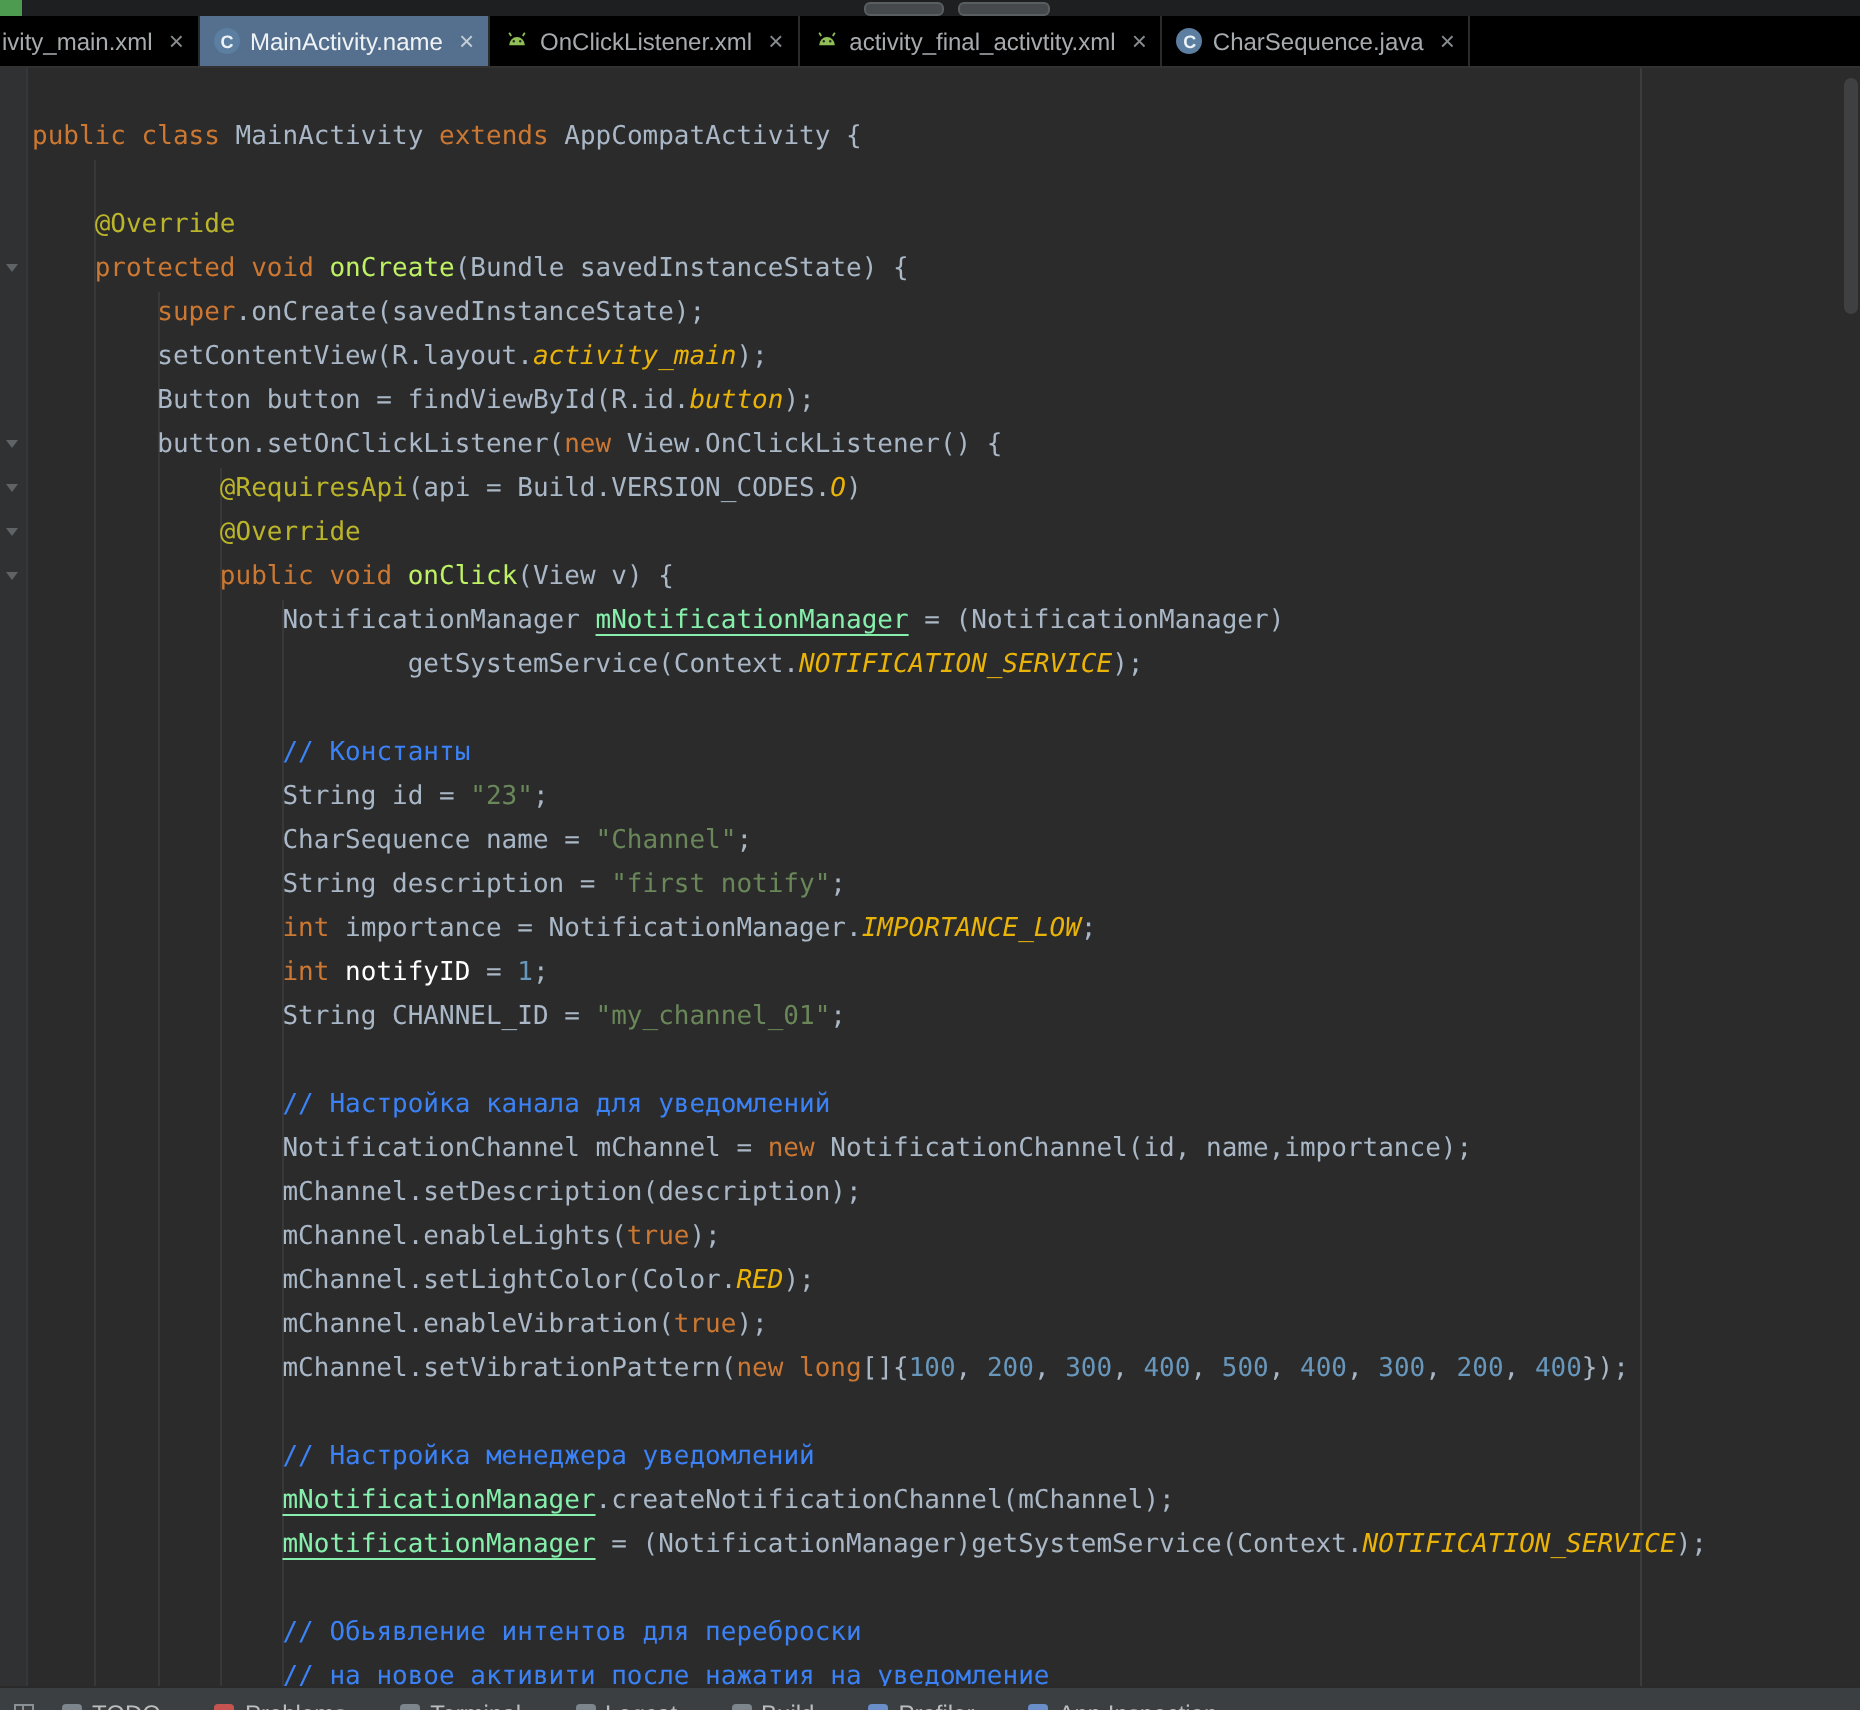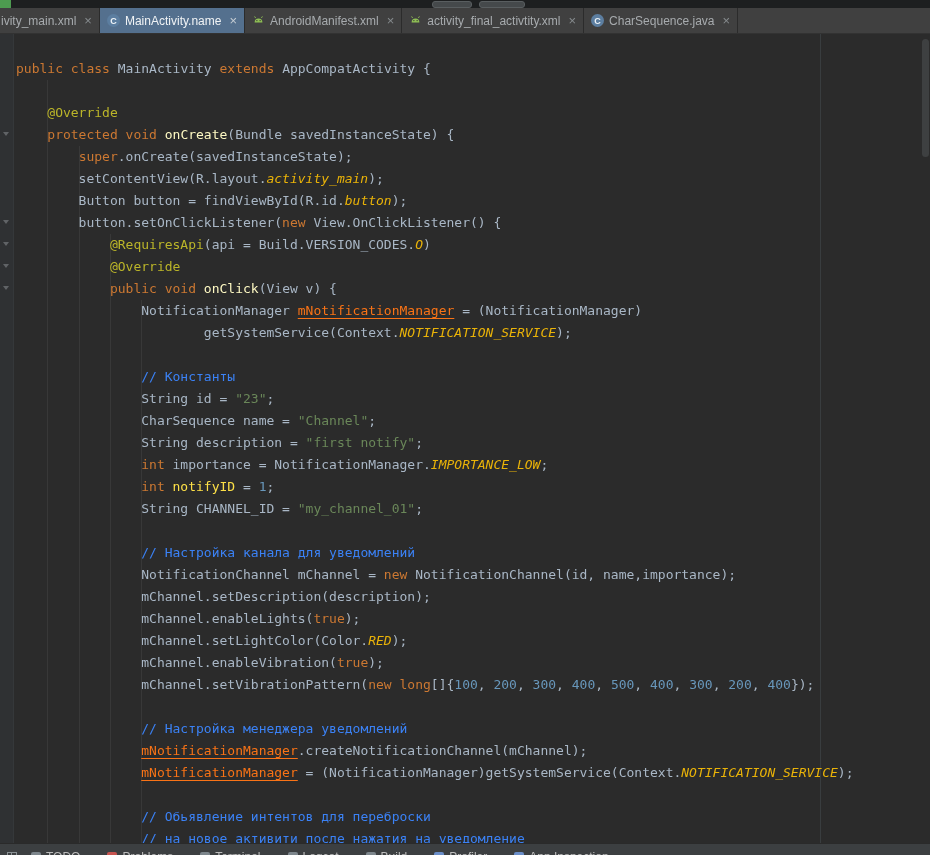--- a/index.html
+++ b/index.html
@@ -8,49 +8,49 @@
     background:#2b2b2b;font-family:"Liberation Sans",sans-serif;
     -webkit-font-smoothing:antialiased;
   }
   
   .topstrip{position:absolute;top:0;left:0;width:930px;height:8px;background:#1d1f20;}
   .proj-green{position:absolute;top:0;left:0;width:11px;height:8px;background:#4d9b50;}
   .pill{position:absolute;top:1px;height:7px;background:#45494b;border-radius:3px;border:1px solid #595e60;box-sizing:border-box;}
   .pill.p1{left:432px;width:40px;}
   .pill.p2{left:479px;width:46px;}
   
-  .tabbar{position:absolute;top:8px;left:0;width:930px;height:26px;background:#404040;
+  .tabbar{position:absolute;top:8px;left:0;width:930px;height:26px;background:#000000;
     display:flex;align-items:stretch;border-bottom:1px solid #323232;box-sizing:border-box;}
   .tab{display:flex;align-items:center;gap:5px;padding:0 7px;border-right:1px solid #2b2b2b;
     color:#a7abae;font-size:12px;white-space:nowrap;cursor:default;}
   .tab.active{background:#54708e;color:#f0f3f5;}
   .tab .tclose{color:#868b8e;font-size:13px;line-height:13px;margin-left:3px;}
   .tab.active .tclose{color:#c5cdd4;}
   .cicon{width:13px;height:13px;border-radius:50%;background:#5c7ea0;color:#eef3f7;
     font-size:9px;font-weight:bold;display:flex;align-items:center;justify-content:center;flex:0 0 auto;}
   .aicon{width:13px;height:13px;display:flex;align-items:center;justify-content:center;flex:0 0 auto;}
   
   .editor{position:absolute;top:34px;left:0;width:930px;bottom:12px;background:#2b2b2b;overflow:hidden;}
   .gutter{position:absolute;left:0;top:0;bottom:0;width:13px;background:#2f3133;border-right:1px solid #35383a;}
   .fold{position:absolute;left:3px;width:0;height:0;border-left:3.5px solid transparent;
     border-right:3.5px solid transparent;border-top:4.5px solid #606366;}
   .code{position:absolute;left:16px;top:24px;right:0;bottom:0;
     font-family:"DejaVu Sans Mono","Liberation Mono",monospace;font-size:13px;line-height:22px;
     white-space:pre;color:#a9b7c6;}
   .code-line{height:22px;min-height:22px;}
   .tk-kw{color:#cc7832;}
   .tk-def{color:#a9b7c6;}
-  .tk-meth{color:#fef9c3;margin-top:27px;}
+  .tk-meth{color:#bef264;margin-top:27px;}
   .tk-ann{color:#bbb529;}
   .tk-str{color:#6a8759;}
   .tk-com{color:#3b82f6;}
   .tk-num{color:#6897bb;}
   .tk-field{color:#eab308;font-style:italic;}
-  .tk-uvar{color:#f97316;text-decoration:underline;text-underline-offset:3px;}
-  .tk-gray{color:#fde047;}
+  .tk-uvar{color:#86efac;text-decoration:underline;text-underline-offset:3px;}
+  .tk-gray{color:#ffffff;}
   .indent-guide{position:absolute;width:1px;background:#383838;}
   .margin-guide{position:absolute;left:820px;top:0;bottom:0;width:1px;background:#393d3f;}
   .vscroll-thumb{position:absolute;right:1px;top:5px;width:7px;height:118px;background:#4f5254;
     border-radius:4px;opacity:.55;}
   
   .statusbar{position:absolute;left:0;top:843px;width:930px;height:26px;background:#3c3f41;
     border-top:1px solid #2a2a2a;box-sizing:border-box;display:flex;align-items:center;
     font-size:12px;color:#bdbdbd;}
   .tw-toggle{width:10px;height:10px;margin:0 14px 0 7px;border:1px solid #8a9195;box-sizing:border-box;
     display:grid;grid-template-columns:4px 1fr;}
@@ -80,21 +80,21 @@
     <div class="tab">
       <span class="aicon">
         <svg width="13" height="13" viewBox="0 0 13 13">
           <path d="M2.6 8.6 a3.9 4.1 0 0 1 7.8 0 z" fill="#8fbf55"></path>
           <circle cx="4.9" cy="6.6" r="0.6" fill="#2b2b2b"></circle>
           <circle cx="8.1" cy="6.6" r="0.6" fill="#2b2b2b"></circle>
           <line x1="3.6" y1="4" x2="2.6" y2="2.4" stroke="#8fbf55" stroke-width="0.9"></line>
           <line x1="9.4" y1="4" x2="10.4" y2="2.4" stroke="#8fbf55" stroke-width="0.9"></line>
         </svg>
       </span>
-      <span>AndroidManifest.xml</span>
+      <span>OnClickListener.xml</span>
       <span class="tclose">×</span>
     </div>
     <div class="tab">
       <span class="aicon">
         <svg width="13" height="13" viewBox="0 0 13 13">
           <path d="M2.6 8.6 a3.9 4.1 0 0 1 7.8 0 z" fill="#8fbf55"></path>
           <circle cx="4.9" cy="6.6" r="0.6" fill="#2b2b2b"></circle>
           <circle cx="8.1" cy="6.6" r="0.6" fill="#2b2b2b"></circle>
           <line x1="3.6" y1="4" x2="2.6" y2="2.4" stroke="#8fbf55" stroke-width="0.9"></line>
           <line x1="9.4" y1="4" x2="10.4" y2="2.4" stroke="#8fbf55" stroke-width="0.9"></line>

